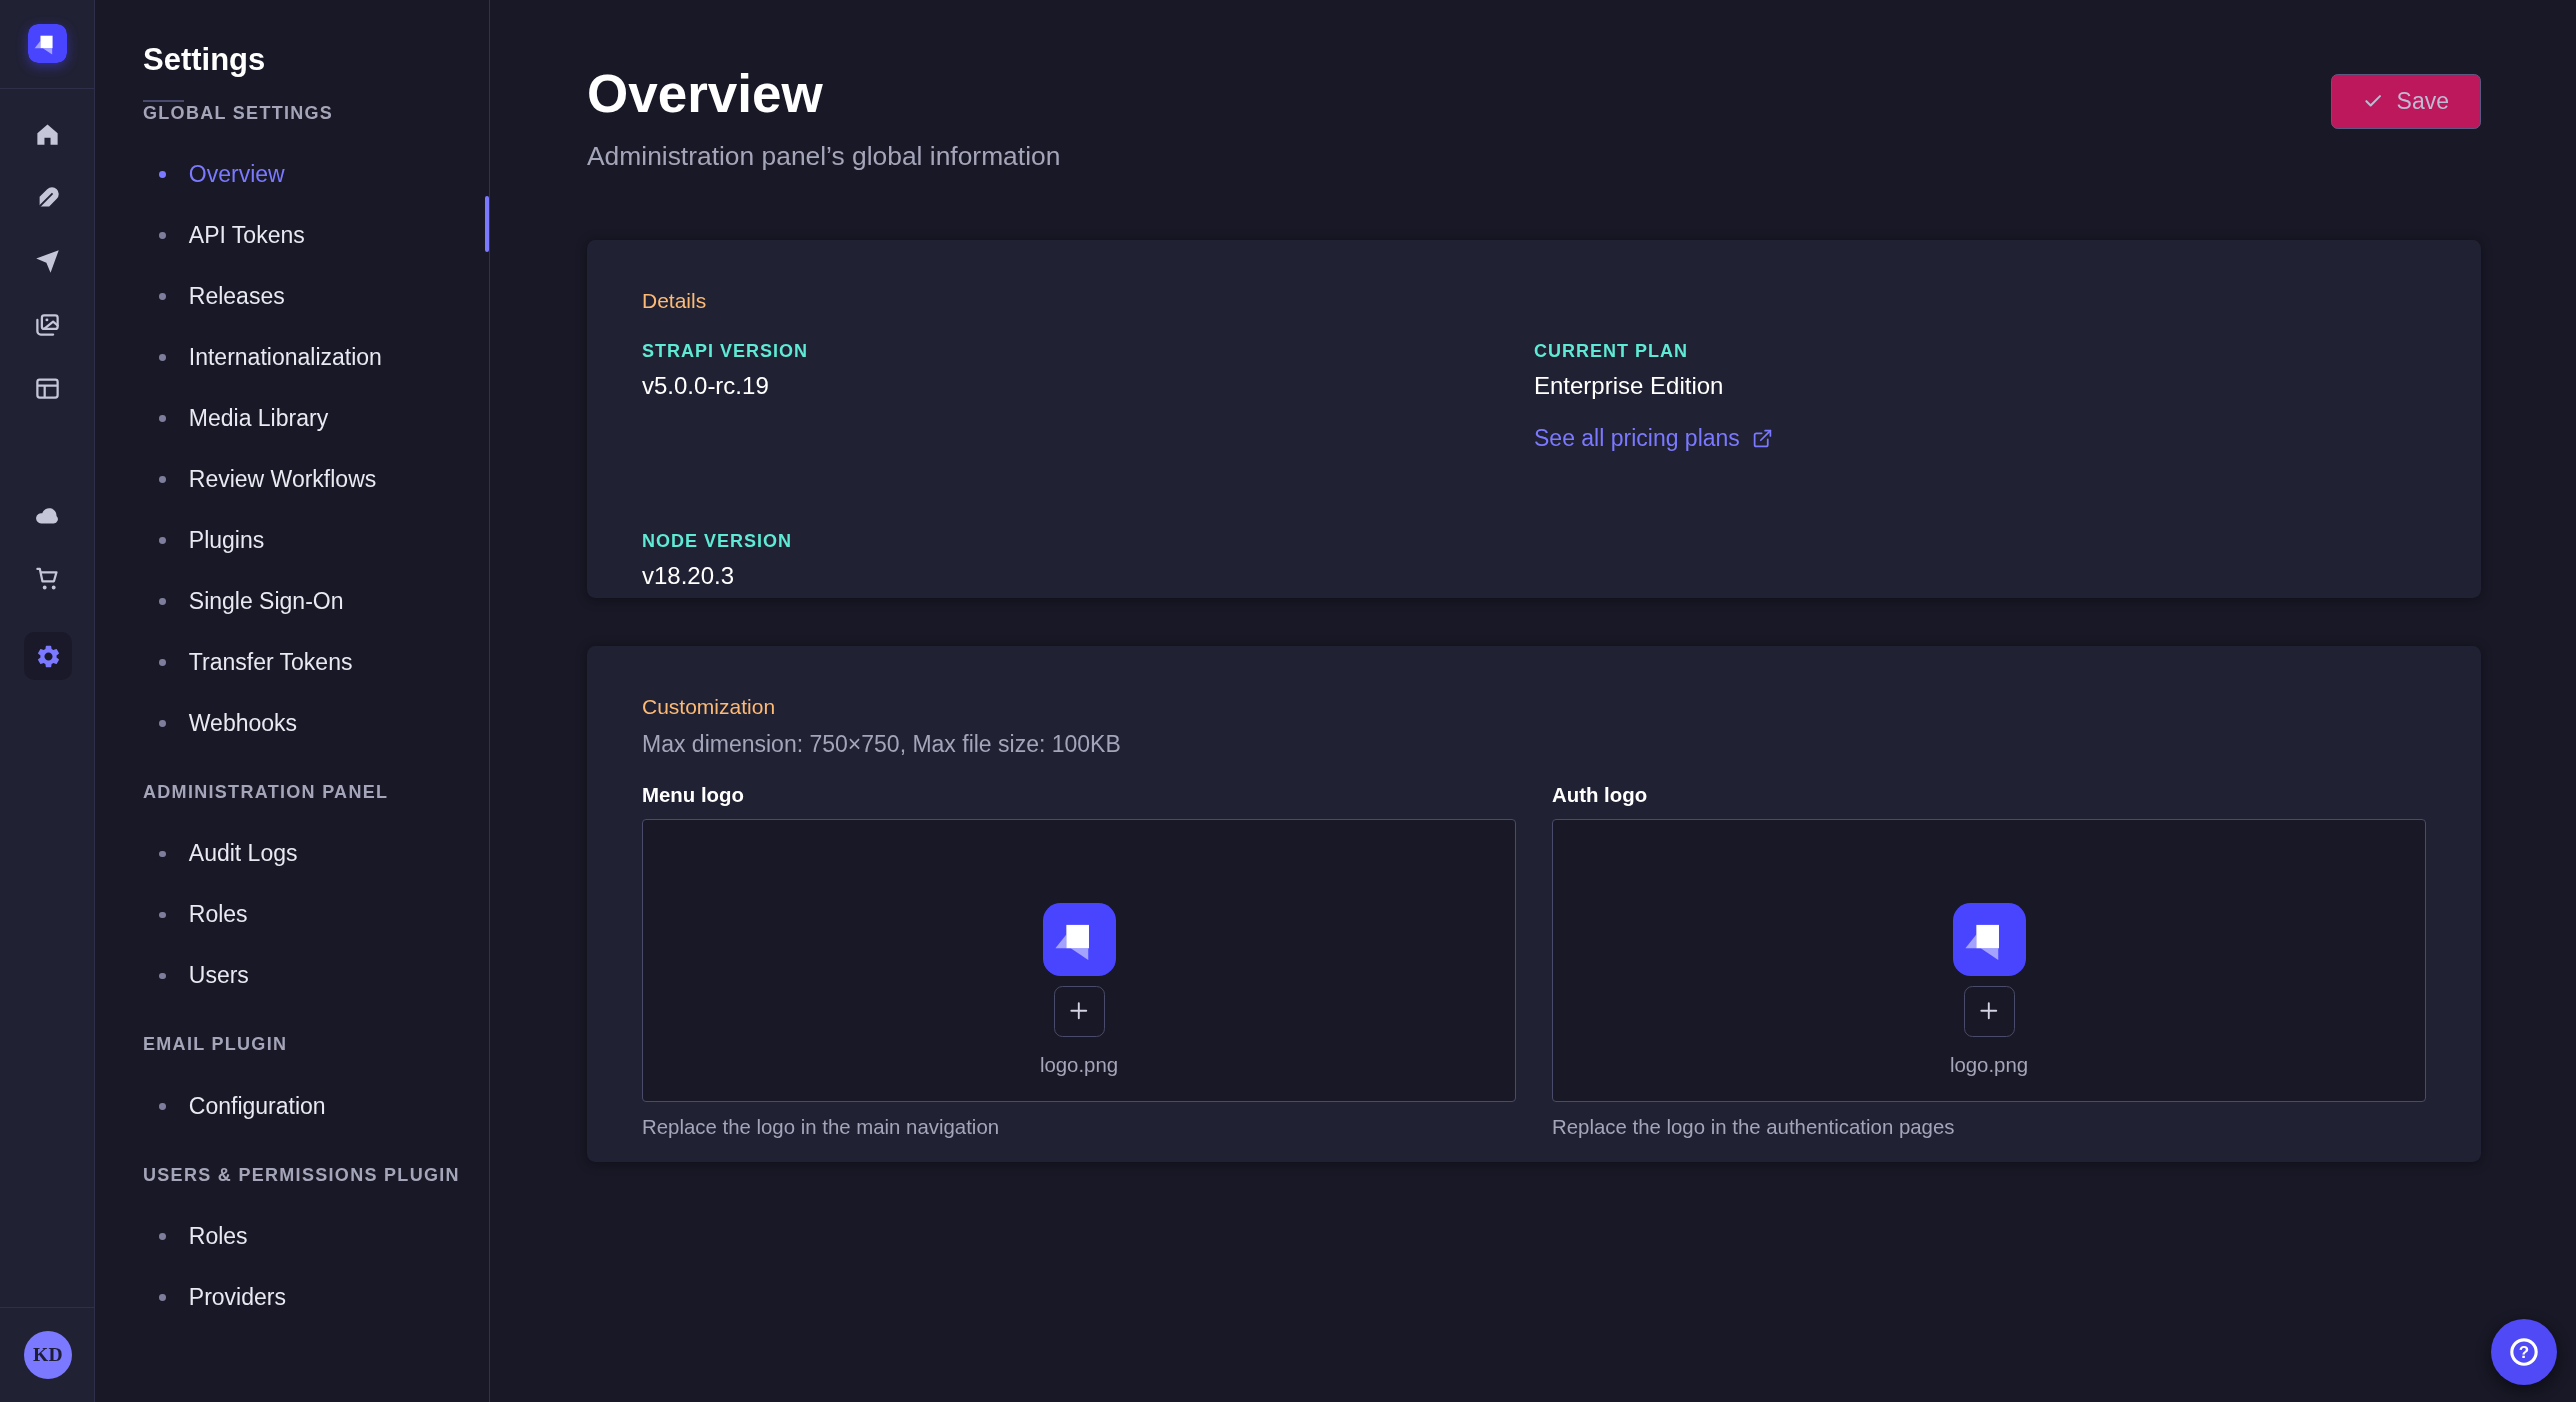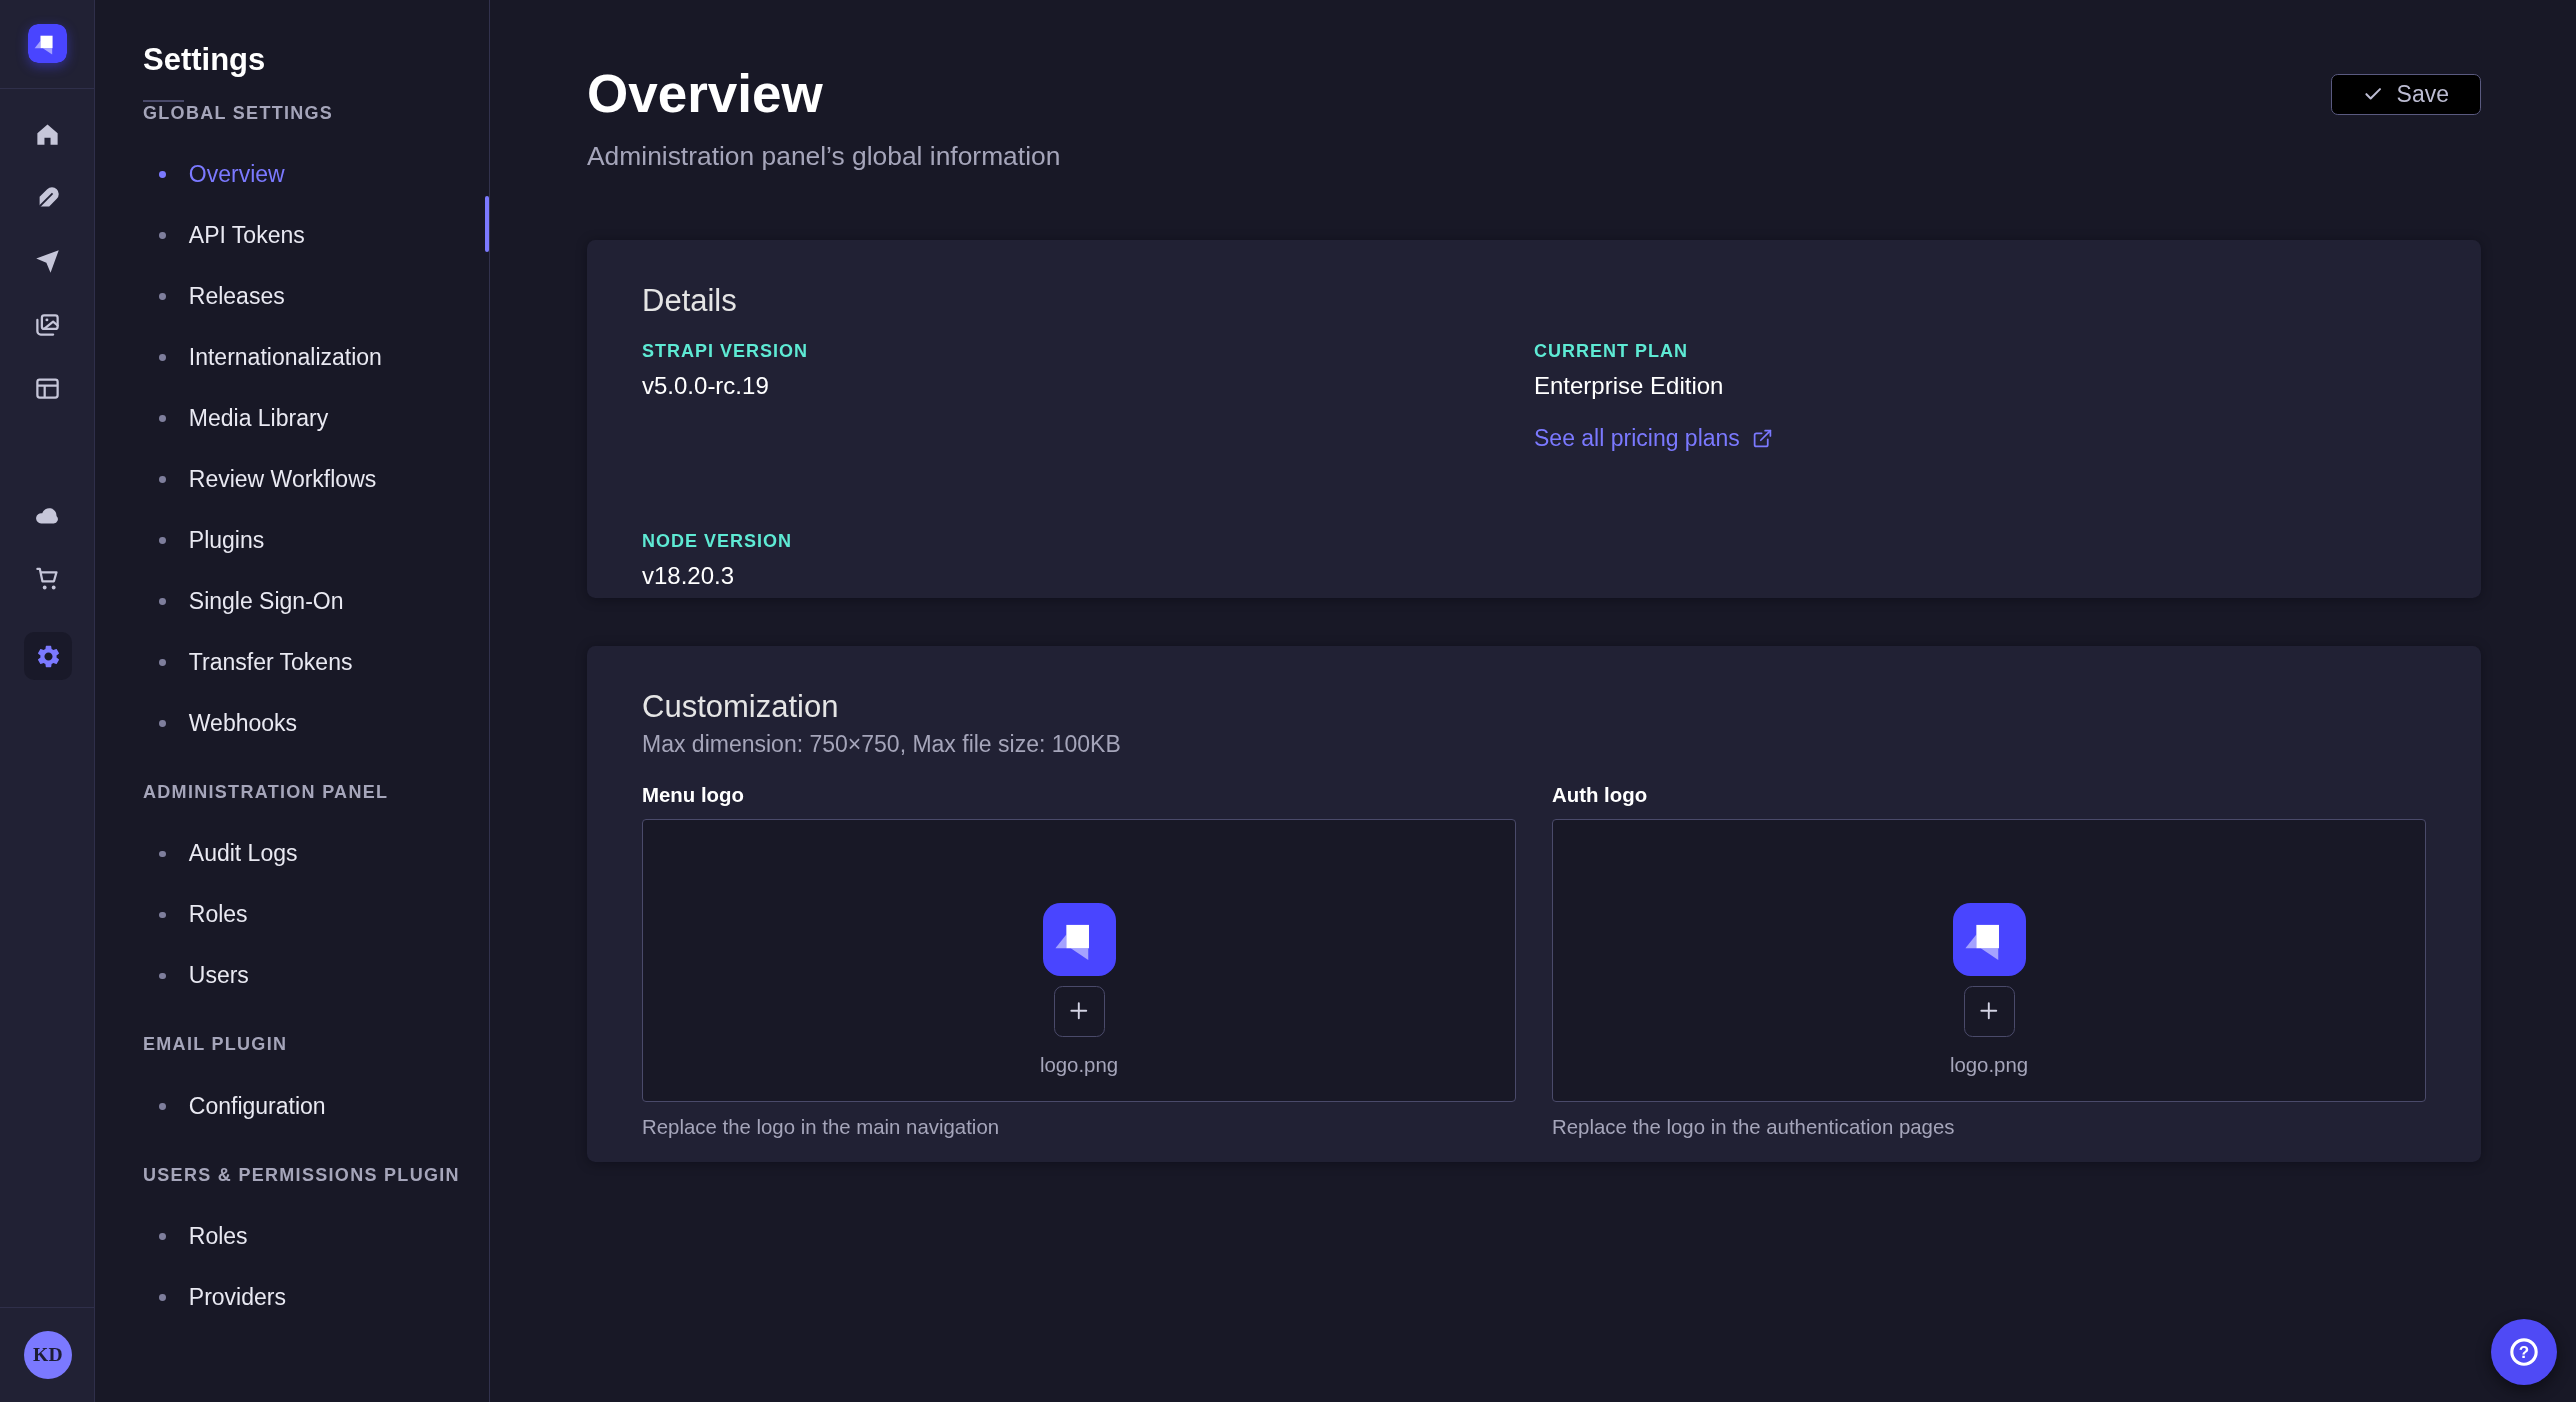--- a/index.html
+++ b/index.html
@@ -43,29 +43,29 @@
             margin-right:23px; flex:none; }
   .subnav-item.active { color:#7b79ff; font-weight:500; }
   .subnav-item.active .bullet { background:#7b79ff; }
   .active-indicator { position:absolute; right:0; top:196px; width:4.3px; height:56px;
             background:#7b79ff; border-radius:2.6px; }
   
   .main { position:absolute; left:492px; top:0; right:0; bottom:0; }
   .page-title { position:absolute; top:63px; left:95px; font-size:53px; line-height:61px;
             font-weight:700; color:#ffffff; }
   .page-subtitle { position:absolute; top:141px; left:95px; font-size:26.4px; color:#a5a5ba; }
-  .save-btn { position:absolute; top:74px; right:95px; height:41px; padding:0 31px;
-            display:flex; align-items:center; gap:13.6px; background:#000000;
+  .save-btn { position:absolute; top:74px; right:95px; height:55px; padding:0 31px;
+            display:flex; align-items:center; gap:13.6px; background:#be185d;
             border:0.9px solid #5a5a80; border-radius:6.8px; color:#bcbcd2; font-size:23px; cursor:pointer; }
   .save-btn svg { width:20.4px; height:20.4px; }
   .card { position:absolute; left:95px; right:95px; background:#212134; border-radius:8.5px;
             box-shadow:0 1.7px 10.2px rgba(3,3,12,.35); padding:44px 55px; }
   #details-card { top:240px; height:358px; }
   #custom-card  { top:646px; height:516px; }
-  .card-heading { font-size:31px; line-height:34px; font-weight:500; color:#e5e5e5; }
+  .card-heading { font-size:21px; line-height:34px; font-weight:500; color:#fdba74; }
   .details-grid { margin-top:22px; display:grid; grid-template-columns:1fr 1fr; row-gap:78px; }
   .field-label { font-size:18px; line-height:22px; font-weight:600; letter-spacing:1px;
             color:#5eead4; text-transform:uppercase; }
   .field-value { margin-top:8.5px; font-size:24px; line-height:29px; color:#ffffff; }
   .pricing-link { margin-top:25.6px; display:inline-flex; align-items:center; gap:12px;
             color:#7b79ff; font-size:23px; text-decoration:none; cursor:pointer; }
   .pricing-link svg { width:21px; height:21px; }
   .card-sub { margin-top:6.8px; font-size:23px; line-height:27px; color:#a5a5ba; }
   .upload-row { margin-top:25px; display:grid; grid-template-columns:1fr 1fr; column-gap:36px; }
   .upload-label { font-size:20.4px; line-height:25.6px; font-weight:600; color:#ffffff; }

